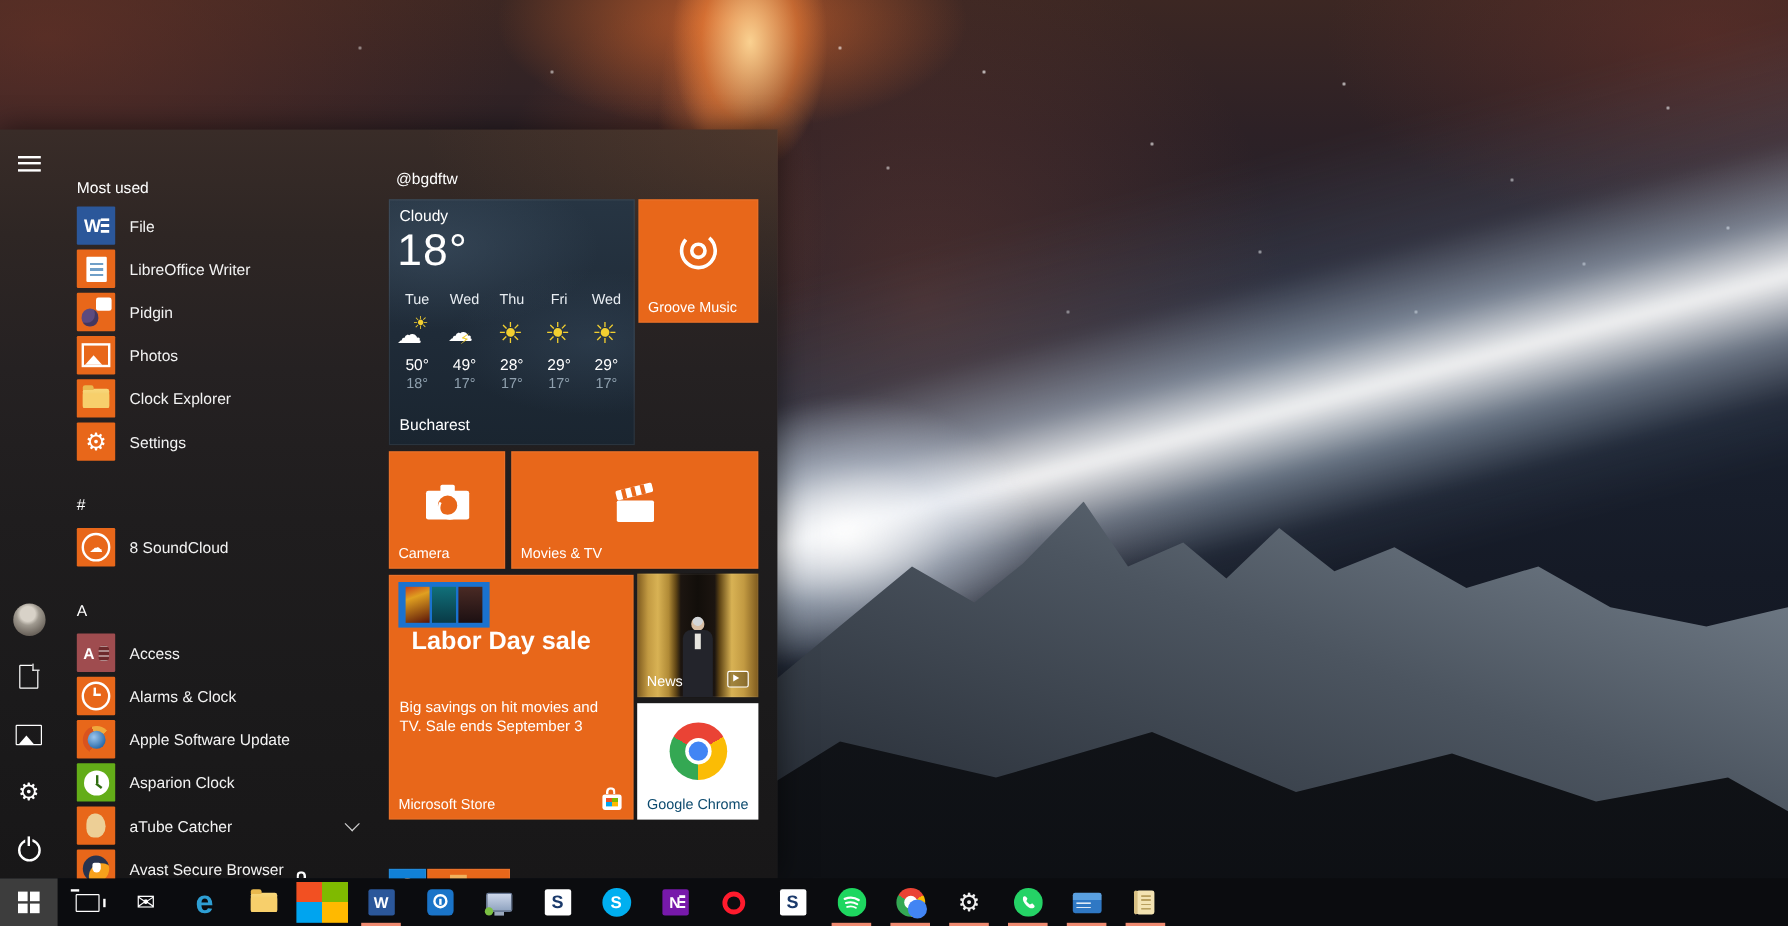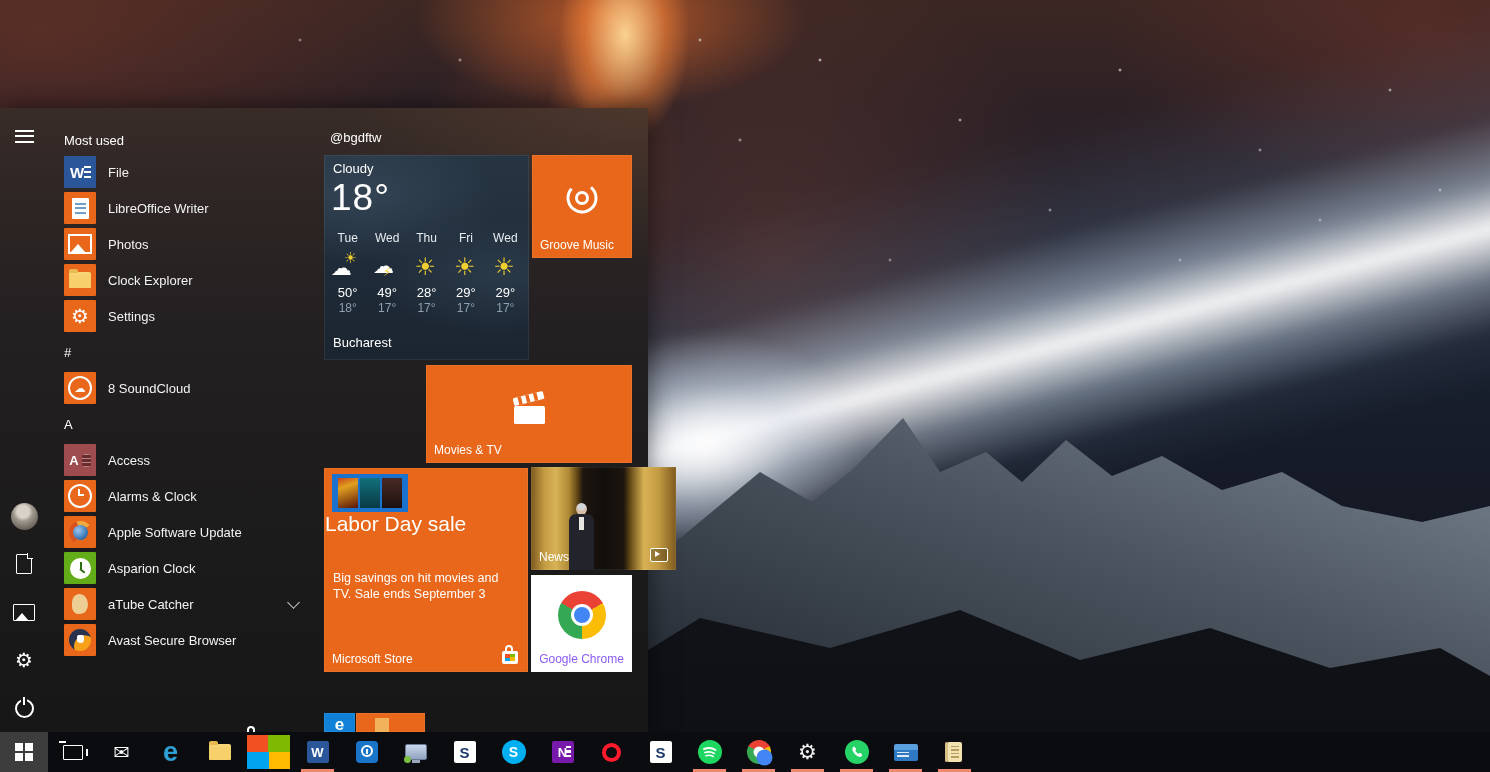--- a/index.html
+++ b/index.html
@@ -68,21 +68,21 @@
   .pic-ic{width:20px;height:15px;border:1.6px solid #fff;border-radius:1px;position:relative;overflow:hidden;}
   .pic-ic::after{content:"";position:absolute;bottom:-1px;left:1px;width:0;height:0;
     border-left:7px solid transparent;border-right:7px solid transparent;border-bottom:8px solid #fff;}
   .gear{font-size:20px;color:#fff;line-height:1;font-family:"DejaVu Sans",sans-serif;}
   .power-ic{width:15px;height:15px;border:2px solid #fff;border-radius:50%;position:relative;}
   .power-ic::before{content:"";position:absolute;top:-5px;left:50%;transform:translateX(-50%);width:6px;height:6px;background:#191819;}
   .power-ic::after{content:"";position:absolute;top:-4px;left:50%;transform:translateX(-50%);width:2px;height:8px;background:#fff;}
 
   
   .applist{width:276px;flex:none;box-sizing:border-box;padding:18px 0 0 16px;}
-  .alheader{height:28px;display:flex;align-items:center;font-size:13px;color:#fff;}
+  .alheader{height:28px;display:flex;align-items:center;font-size:13px;color:#fff;margin-top:16px;}
   .alheader.sec{height:36px;}
   .approw{height:36px;display:flex;align-items:center;gap:12px;}
   .alabel{font-size:13px;color:#f3f3f3;white-space:nowrap;}
   .ticon{width:32px;height:32px;flex:none;display:flex;align-items:center;justify-content:center;position:relative;border-radius:1px;}
   .tl{background:#e8671a;}
   .chev{width:8px;height:8px;border-right:1.6px solid #cfcfcf;border-bottom:1.6px solid #cfcfcf;
     transform:rotate(45deg);margin-left:auto;margin-right:26px;margin-top:-4px;}
   
   .word-tile{background:#2b579a;}
   .word-tile .g{color:#fff;font-weight:bold;font-size:15px;margin-right:6px;}
@@ -119,21 +119,21 @@
   .asp-tile{background:#63ad18;}
   .asp{width:21px;height:21px;background:#fff;border-radius:50%;position:relative;}
   .asp::before{content:"";position:absolute;left:10px;top:4px;width:2px;height:7px;background:#2f6d10;}
   .asp::after{content:"";position:absolute;left:10px;top:10px;width:6px;height:2px;background:#2f6d10;transform-origin:left center;transform:rotate(38deg);}
   .atb{width:16px;height:20px;background:#edcf96;border-radius:45% 55% 50% 40%;}
   .av{width:22px;height:22px;border-radius:50%;position:relative;
     background:radial-gradient(circle at 72% 78%,#f7a11b 0 44%,#28334e 48%);}
   .av::after{content:"";position:absolute;left:8px;top:6px;width:7px;height:8px;background:#fff;border-radius:2px 2px 4px 4px;}
 
   
-  .tilecol{position:relative;width:342px;flex:none;}
+  .tilecol{position:relative;width:342px;flex:none;margin-top:11px;}
   .handle{position:absolute;left:6px;top:22px;font-size:13px;color:#fff;}
   .tilegrid{position:absolute;left:0;top:47px;width:324px;height:577px;}
   .tile{position:absolute;box-shadow:inset 0 0 0 1px rgba(255,255,255,.07);}
   .tile.orange{background:#e8671a;}
   .tlabel{position:absolute;left:8px;bottom:6px;font-size:12px;color:#fff;white-space:nowrap;}
   .tcenter{position:absolute;inset:0;display:flex;align-items:center;justify-content:center;}
   
   .tile-weather{left:0;top:0;width:205px;height:205px;background:
     radial-gradient(180px 90px at 40px 40px, rgba(70,90,110,.45), transparent 75%),
     radial-gradient(160px 80px at 170px 120px, rgba(60,80,100,.4), transparent 75%),
@@ -156,27 +156,27 @@
   .fc-hi{font-size:13px;color:#fff;height:16px;margin-top:2px;}
   .fc-lo{font-size:12px;color:#8fa0ae;height:15px;}
   
   .tile-groove{left:208px;top:0;width:100px;height:103px;}
   .tile-feedback{left:208px;top:107px;width:100px;height:98px;}
   .tile-camera{left:0;top:210px;width:97px;height:98px;}
   .tile-movies{left:102px;top:210px;width:206px;height:98px;}
   .tile-store{left:0;top:313px;width:204px;height:204px;}
   .tile-news{left:207px;top:312px;width:101px;height:103px;overflow:hidden;background:
     linear-gradient(90deg,#7e5a1e 0%,#c29a42 9%,#d8b254 17%,#b08a36 26%,#5f4515 32%,
-      #1c1510 36%,#120e0a 50%,#1c1510 64%,#5f4515 68%,#d8b254 78%,#c29a42 88%,#7e5a1e 100%); padding-left: 44px;}
+      #1c1510 36%,#120e0a 50%,#1c1510 64%,#5f4515 68%,#d8b254 78%,#c29a42 88%,#7e5a1e 100%);}
   .tile-chrome{left:207px;top:420px;width:101px;height:97px;background:#fff;}
   .tile-edge-partial{left:0;top:558px;width:31px;height:19px;background:#1181d7;overflow:hidden;}
   .tile-orange-partial{left:32px;top:558px;width:69px;height:19px;background:#e8671a;overflow:hidden;}
   .edge-e{color:#fff;font-size:17px;font-weight:bold;display:block;text-align:center;margin-top:2px;}
   .op-inner{position:absolute;left:19px;top:5px;width:14px;height:14px;background:#f2b25c;}
-  .store-title{position:absolute;left:1px;top:44px;font-size:21px;font-weight:400;color:#fff;}
+  .store-title{position:absolute;left:19px;top:44px;font-size:21px;font-weight:700;color:#fff;}
   .store-body{position:absolute;left:9px;top:102px;width:186px;font-size:12.5px;line-height:16px;color:#fff;}
   .thumb{position:absolute;left:8px;top:6px;width:76px;height:38px;background:#1a72cf;
     display:flex;align-items:center;justify-content:center;gap:2px;}
   .thumb i{width:20px;height:30px;display:block;}
   .thumb i:nth-child(1){background:linear-gradient(160deg,#c8401a,#e0a020 30%,#5a1408);}
   .thumb i:nth-child(2){background:linear-gradient(#11707a,#093a46);}
   .thumb i:nth-child(3){background:linear-gradient(#4a2a24,#1c1012);}
   .bagic{position:absolute;right:10px;bottom:8px;width:16px;height:13px;background:#fff;border-radius:2px;}
   .bagic::before{content:"";position:absolute;top:-6px;left:3px;width:8px;height:6px;border:2px solid #fff;border-bottom:0;border-radius:5px 5px 0 0;box-sizing:border-box;}
   .bagic::after{content:"";position:absolute;inset:3px;
@@ -186,21 +186,21 @@
   .nf-body{position:absolute;left:38px;top:47px;width:25px;height:56px;background:#23242b;border-radius:7px 7px 0 0;}
   .nf-shirt{position:absolute;left:48px;top:50px;width:5px;height:13px;background:#e8e6e0;}
   .vidic{position:absolute;right:8px;bottom:8px;width:16px;height:12px;border:1.5px solid #fff;border-radius:2px;background:rgba(0,0,0,.25);}
   .vidic::after{content:"";position:absolute;left:4px;top:2px;width:0;height:0;
     border-top:3px solid transparent;border-bottom:3px solid transparent;border-left:5px solid #fff;}
   .chrome-logo{position:relative;width:48px;height:48px;border-radius:50%;
     background:conic-gradient(from 300deg,#ea4335 0 120deg,#fbbc05 0 240deg,#34a853 0 360deg);}
   .chrome-logo i{position:absolute;left:50%;top:50%;transform:translate(-50%,-50%);display:block;
     width:22px;height:22px;border-radius:50%;background:#fff;}
   .chrome-logo i::after{content:"";position:absolute;left:3px;top:3px;width:16px;height:16px;border-radius:50%;background:#4285f4;}
-  .tile-chrome .tlabel{color:#8b5cf6;left:50%;transform:translateX(-50%);}
+  .tile-chrome .tlabel{color:#0c4a6e;left:50%;transform:translateX(-50%);}
 
   
   .taskbar{position:absolute;left:0;bottom:0;width:1490px;height:40px;background:#0b0c0f;display:flex;z-index:5;}
   .tb-start{width:48px;height:40px;flex:none;background:#3d3d3d;display:flex;align-items:center;justify-content:center;}
   .winlogo{display:grid;grid-template-columns:8px 8px;grid-template-rows:8px 8px;gap:1.5px;}
   .winlogo i{background:#fff;display:block;}
   .tb-btn{width:49px;height:40px;flex:none;position:relative;display:flex;align-items:center;justify-content:center;}
   .tb-btn.run::after{content:"";position:absolute;left:8px;right:8px;bottom:0;height:3px;background:#ef8a70;}
   .tv-ic{width:18px;height:13px;border:1.6px solid #fff;border-radius:1px;position:relative;}
   .tv-ic::before{content:"";position:absolute;right:-6px;top:3px;width:2px;height:7px;background:#fff;}
@@ -279,20 +279,26 @@
         <span class="ticon word-tile">
             <b class="g">W</b>
           </span>
         <span class="alabel">File</span>
       </div>
       <div class="approw">
         <span class="ticon tl">
             <span class="page writer"></span>
           </span>
         <span class="alabel">LibreOffice Writer</span>
+      </div>
+      <div class="approw">
+        <span class="ticon tl">
+            <span class="pid"></span>
+          </span>
+        <span class="alabel">Pidgin</span>
       </div>
       <div class="approw">
         <span class="ticon tl">
             <span class="photos-ic"></span>
           </span>
         <span class="alabel">Photos</span>
       </div>
       <div class="approw">
         <span class="ticon tl">
             <span class="folder"></span>
@@ -417,20 +423,31 @@
           <div class="tcenter" style="padding-bottom:14px;">
             <svg width="44" height="44" viewBox="0 0 44 44">
               <circle cx="22" cy="20" r="14" fill="none" stroke="#fff" stroke-width="3" stroke-dasharray="66 22" transform="rotate(-50 22 20)"></circle>
               <circle cx="22" cy="20" r="5.5" fill="none" stroke="#fff" stroke-width="3"></circle>
             </svg>
           </div>
           <span class="tlabel">Groove Music</span>
         </div>
 
 
+        <div class="tile orange tile-camera">
+          <div class="tcenter" style="padding-bottom:12px;">
+            <svg width="48" height="38" viewBox="0 0 48 38">
+              <rect x="18" y="4" width="12" height="7" rx="1.5" fill="#fff"></rect>
+              <rect x="6" y="9" width="36" height="24" rx="2" fill="#fff"></rect>
+              <circle cx="24" cy="21" r="8" fill="#e8671a"></circle>
+              <circle cx="26" cy="23" r="9" fill="none" stroke="#fff" stroke-width="2" stroke-dasharray="28 30" transform="rotate(30 26 23)"></circle>
+            </svg>
+          </div>
+          <span class="tlabel">Camera</span>
+        </div>
 
         <div class="tile orange tile-movies">
           <div class="tcenter" style="padding-bottom:12px;">
             <svg width="56" height="44" viewBox="0 0 56 44">
               <g transform="rotate(-14 14 18)">
                 <rect x="13" y="12" width="31" height="8" rx="1.5" fill="#fff"></rect>
                 <rect x="18" y="12" width="3.5" height="8" fill="#e8671a"></rect>
                 <rect x="26" y="12" width="3.5" height="8" fill="#e8671a"></rect>
                 <rect x="34" y="12" width="3.5" height="8" fill="#e8671a"></rect>
               </g>

